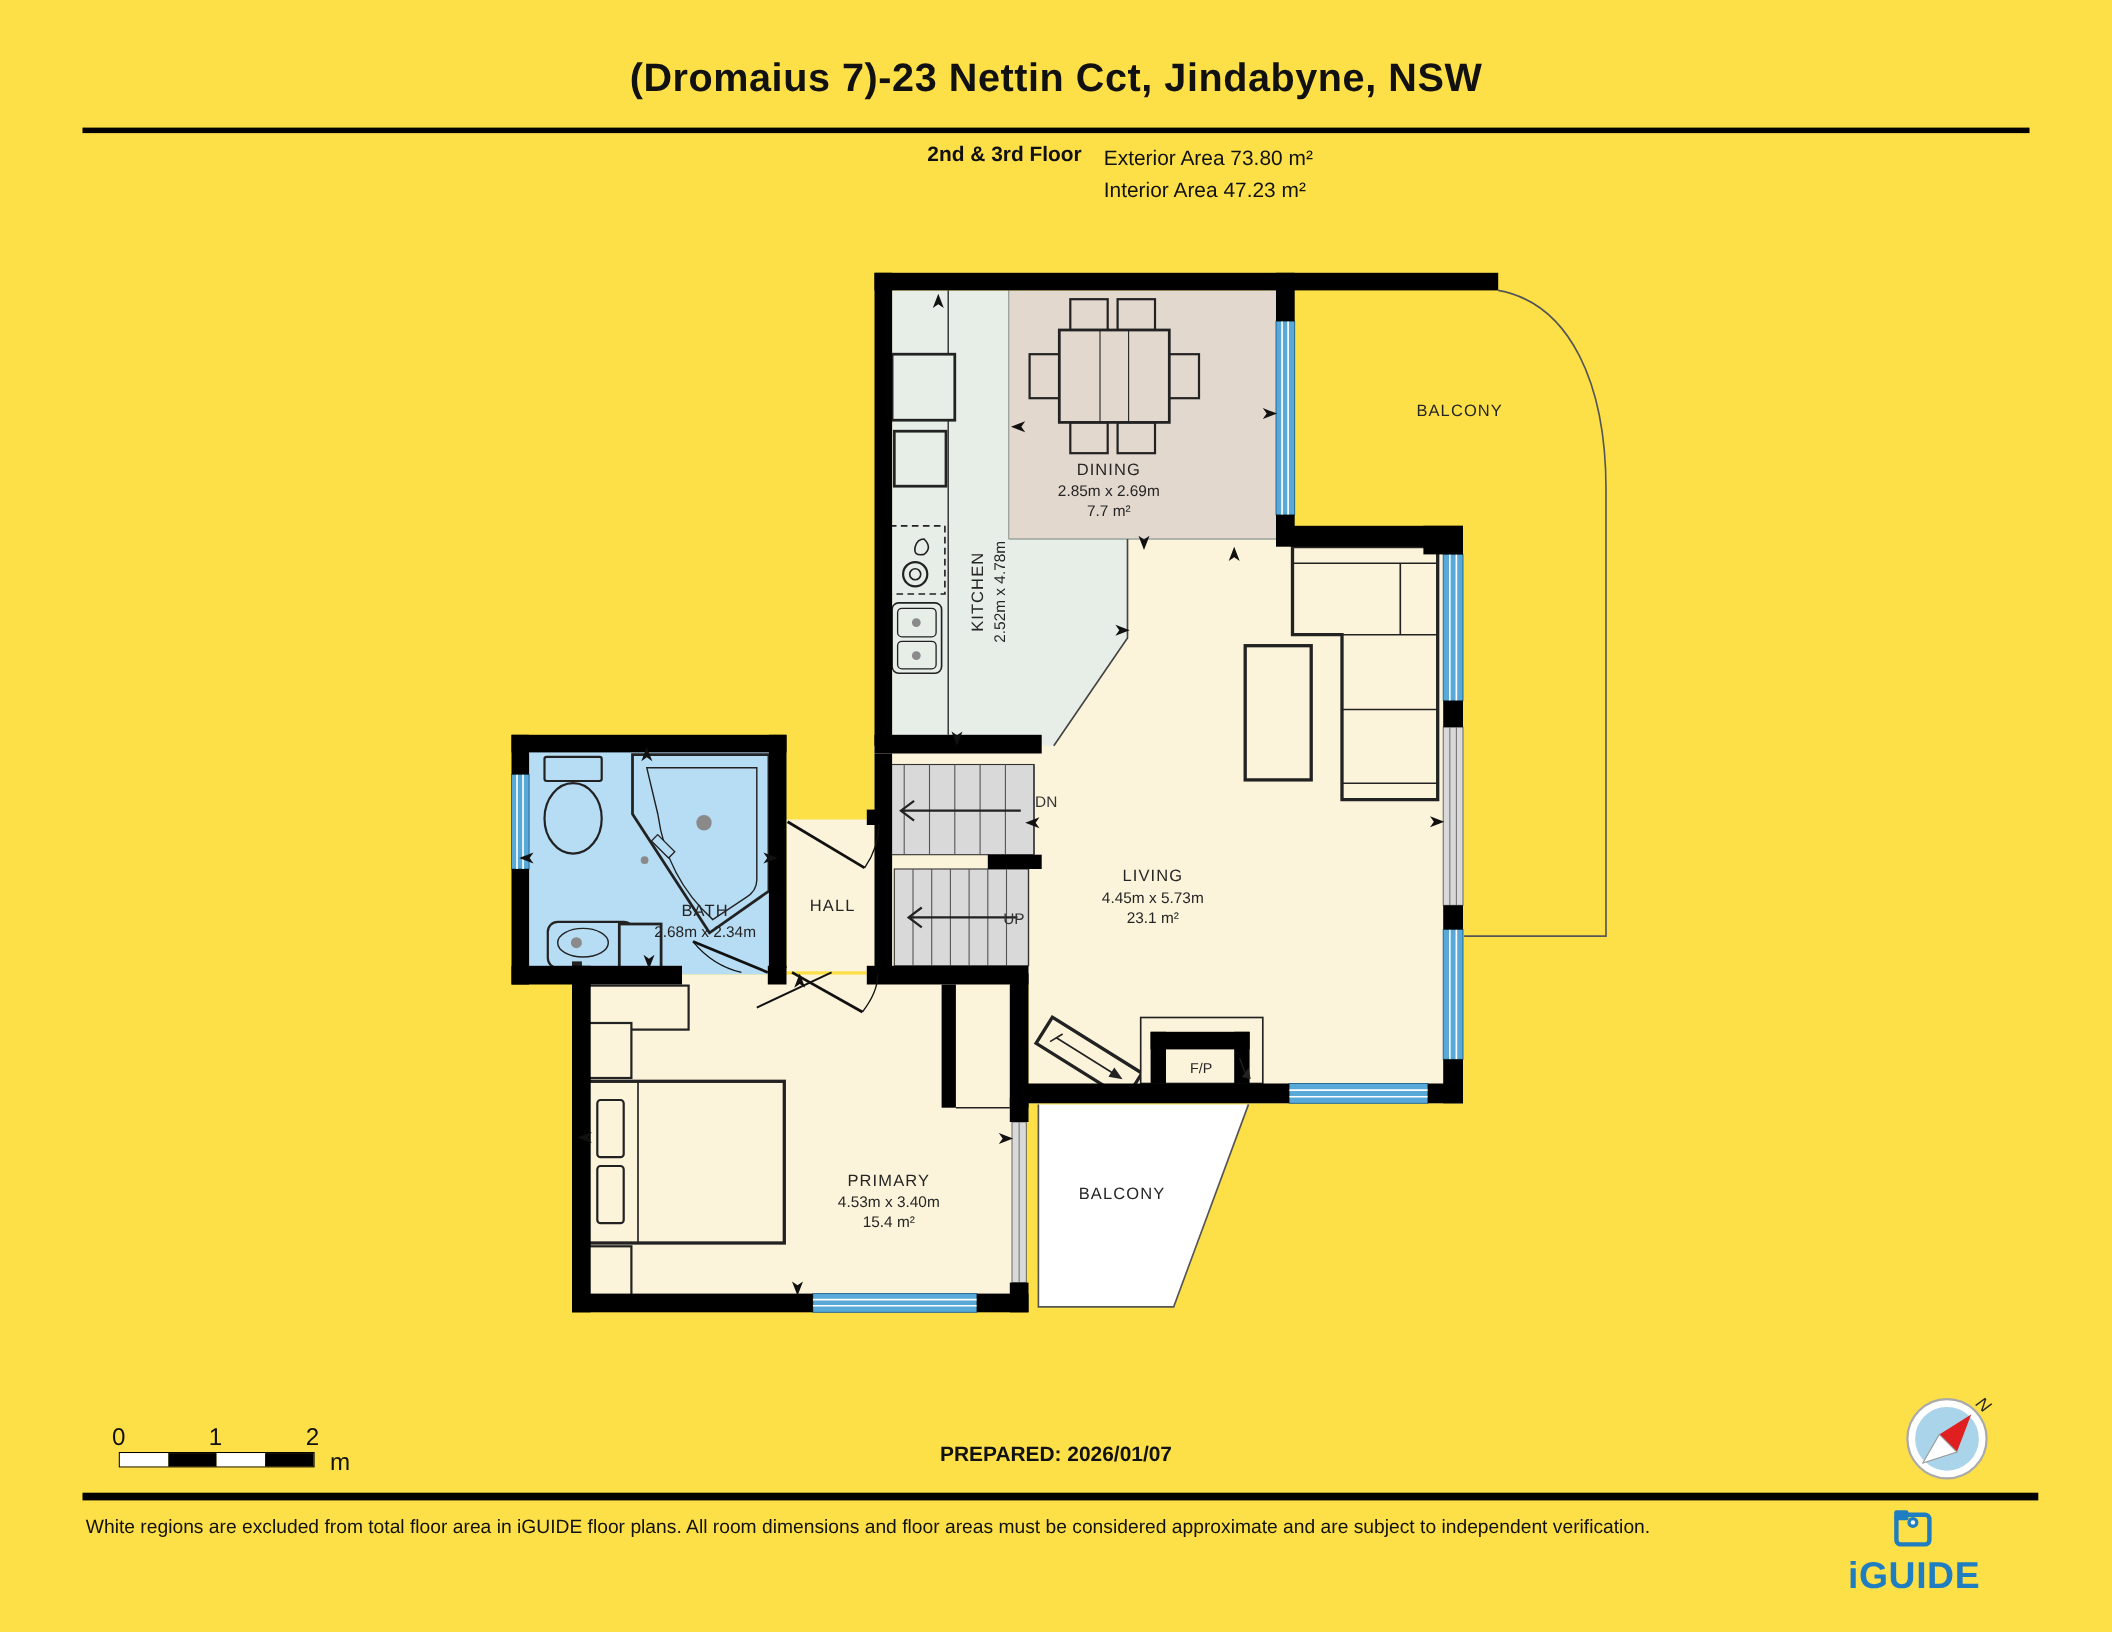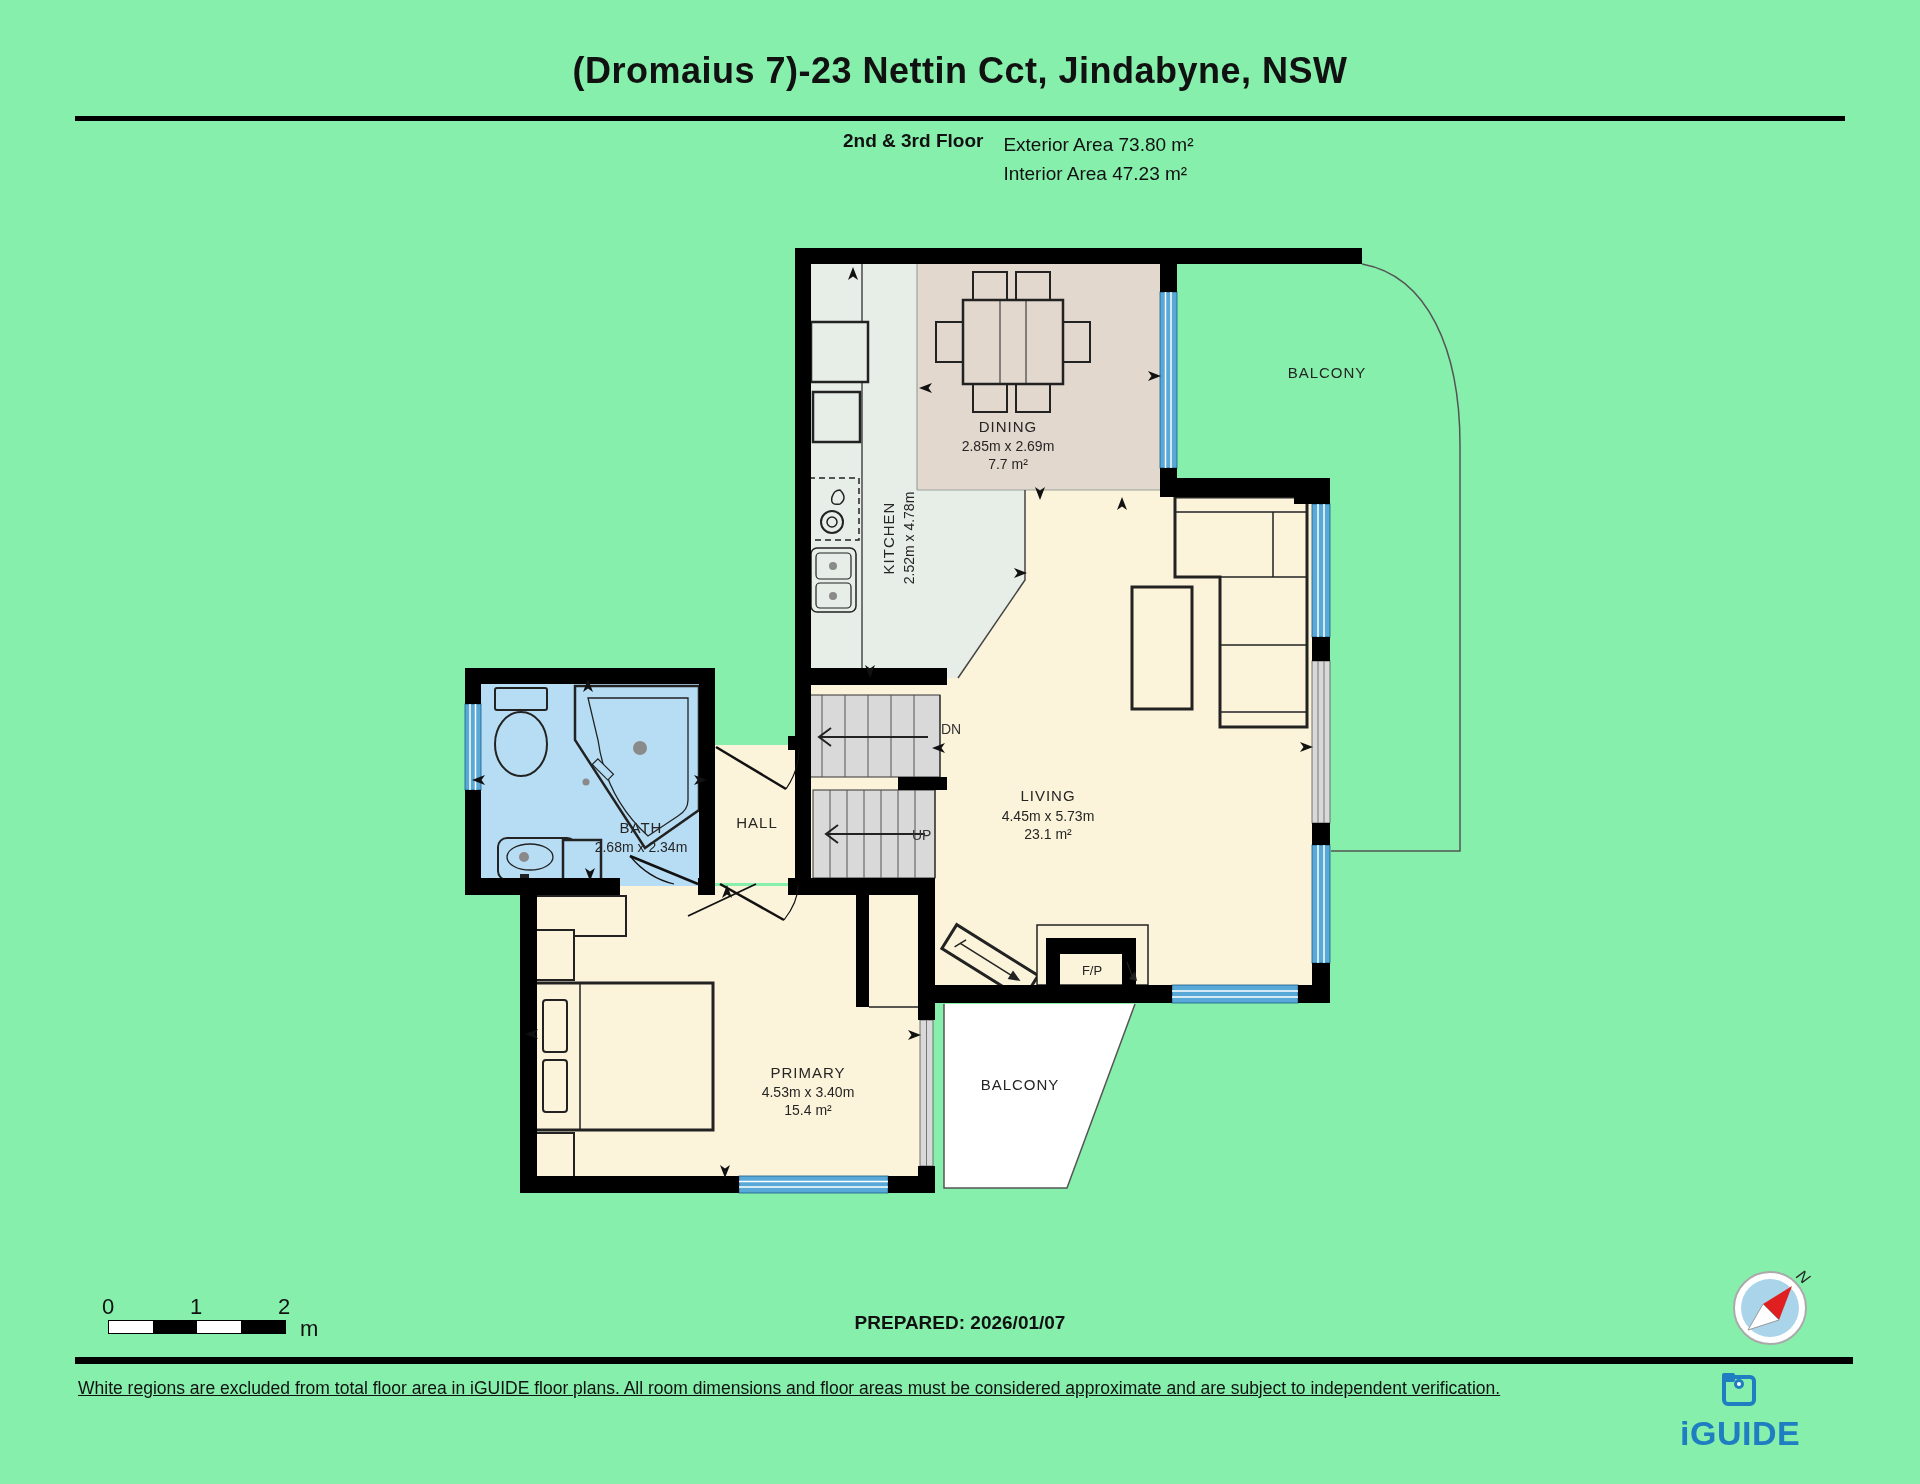--- a/index.html
+++ b/index.html
@@ -1,34 +1,34 @@
 <!DOCTYPE html>
 <html><head>
 <meta charset="utf-8">
 <style>
   html,body{margin:0;padding:0;background:#fff;}
-  #page{position:relative;width:1920px;height:1484px;background:#86efac;overflow:hidden;
+  #page{position:relative;width:1920px;height:1484px;background:#fde047;overflow:hidden;
         font-family:"Liberation Sans",sans-serif;color:#111;}
   .abs{position:absolute;}
   #title{top:50px;left:0;width:1920px;text-align:center;font-size:36px;font-weight:bold;letter-spacing:0.5px;}
   .rule{background:#000;}
   #floorinfo{top:130px;left:843px;display:flex;gap:20px;font-size:19px;}
   #floorinfo .flabel{font-weight:bold;white-space:nowrap;}
   #floorinfo .areas div{line-height:29px;white-space:nowrap;}
   svg text{font-family:"Liberation Sans",sans-serif;fill:#252525;}
   .roomname{font-size:15px;letter-spacing:1px;}
   .roomdim{font-size:14px;}
   .stairtxt{font-size:14px;fill:#333;}
   .fptxt{font-size:13px;}
   #scalebar{top:1294px;left:108px;width:320px;height:46px;font-size:22px;}
   #scalebar .ticks span{position:absolute;top:0;transform:translateX(-50%);}
   #sbar{position:absolute;top:26px;left:0;width:176px;height:12px;border:1.5px solid #000;display:flex;}
   #sbar div{width:44px;height:100%;}
   #prepared{top:1312px;left:0;width:1920px;text-align:center;font-size:19px;font-weight:bold;}
-  #footer-text{top:1378px;left:78px;font-size:17.5px;text-decoration:underline;}
+  #footer-text{top:1378px;left:78px;font-size:17.5px;}
   #brand{top:1370px;left:1680px;display:flex;align-items:center;gap:6px;flex-direction:column;}
   #brand .brandword{font-size:34px;font-weight:bold;color:#1f7dc1;letter-spacing:0.5px;}
 </style>
 </head>
 <body>
 
 <div id="page">
 
   <div id="title" class="abs">(Dromaius 7)-23 Nettin Cct, Jindabyne, NSW</div>
   <div class="abs rule" style="top:116px;left:75px;width:1770px;height:5px;"></div>

